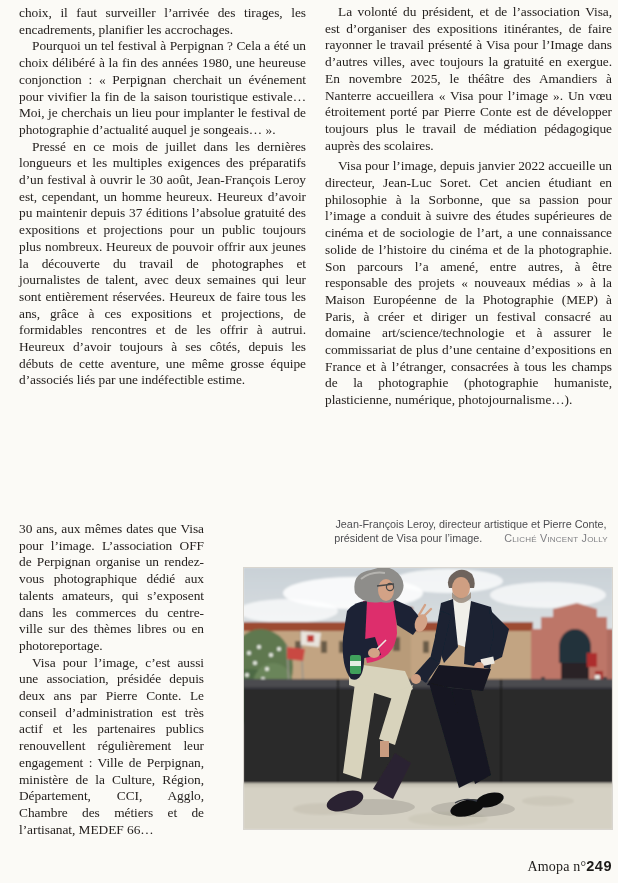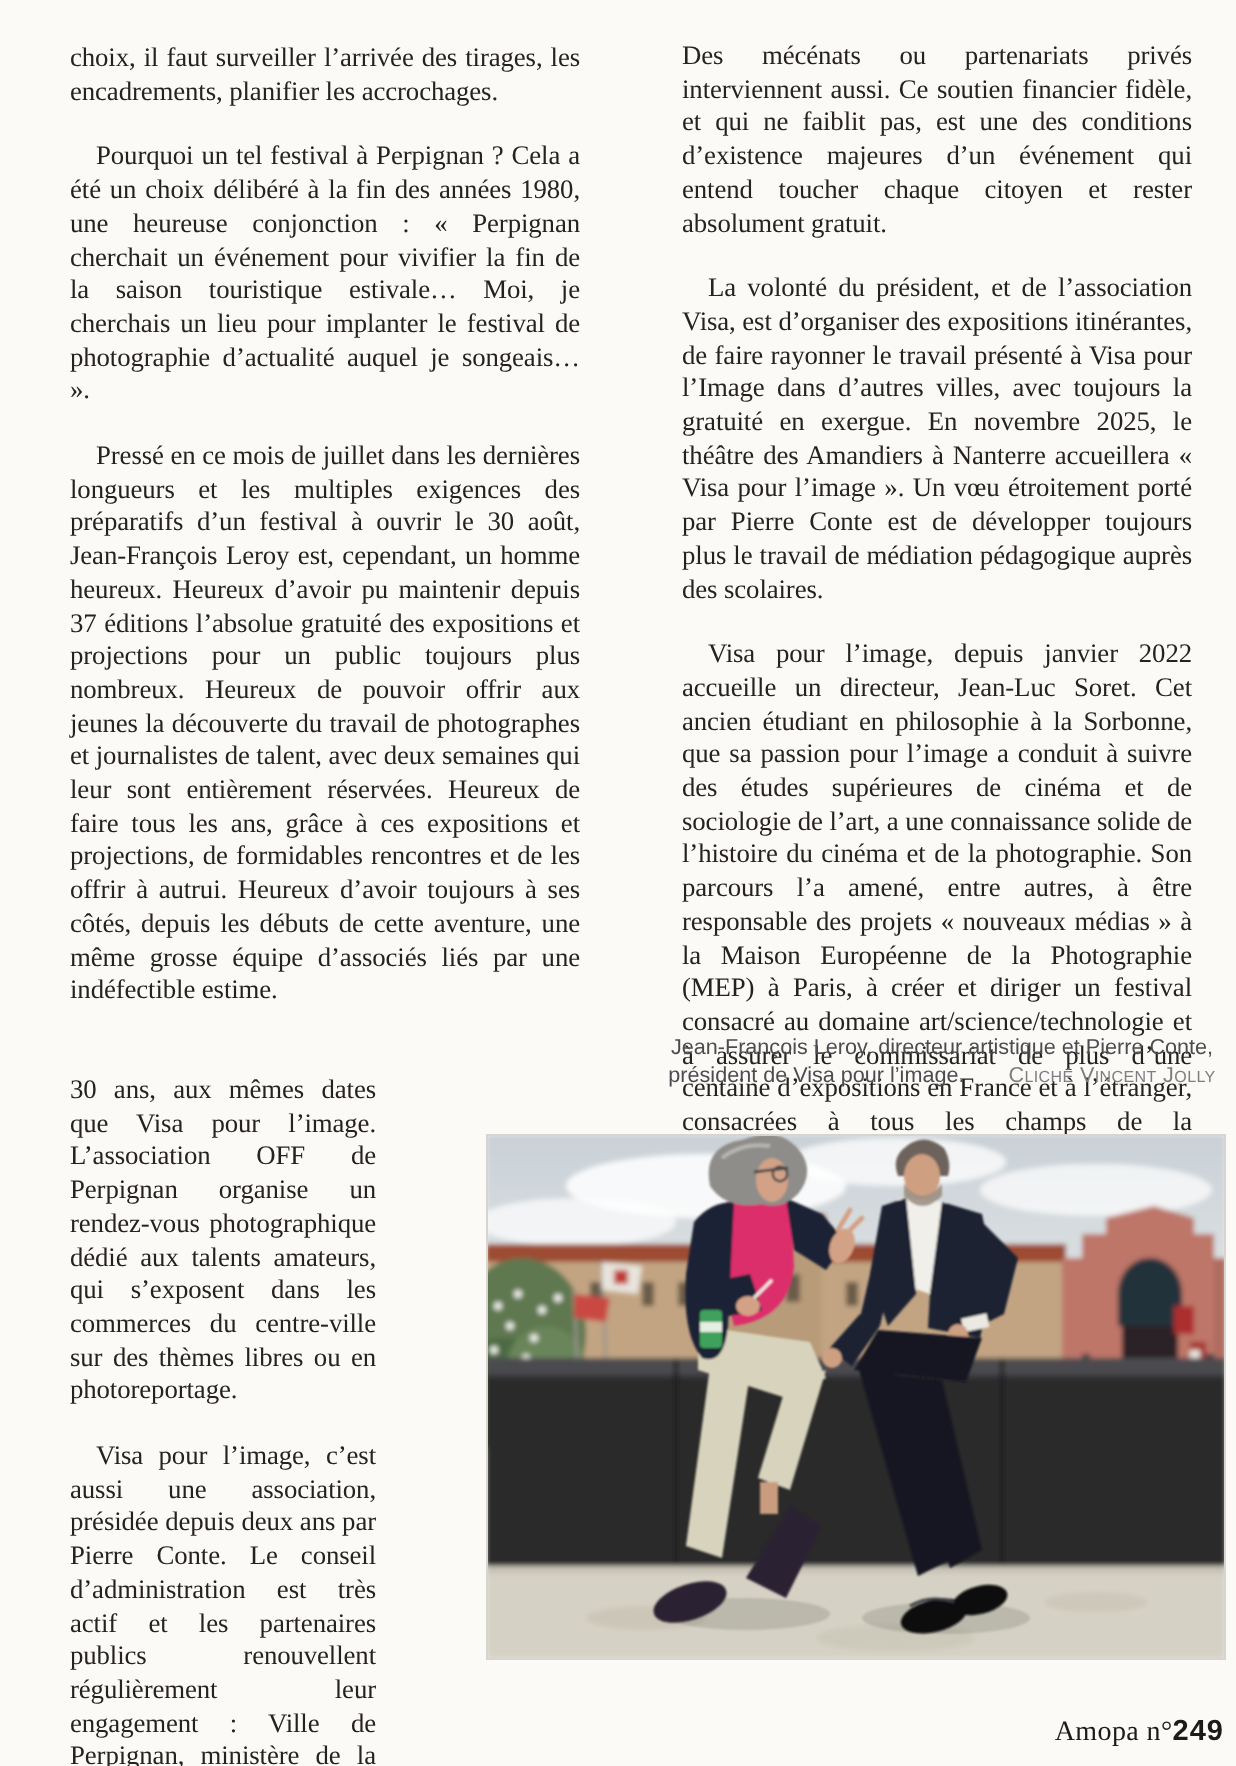--- a/index.html
+++ b/index.html
@@ -2,21 +2,21 @@
 <html lang="fr"><head>
 <meta charset="utf-8">
 <style>
   html,body{margin:0;padding:0;background:#ffffff;}
   .page{
     position:relative;width:618px;height:883px;overflow:hidden;
     background:#fbfaf6;color:#262220;
     font-family:"Liberation Serif", serif;
   }
   .col{position:absolute;font-size:13.4px;line-height:16.7px;text-align:justify;letter-spacing:-0.05px;}
-  .col p{margin:16px;text-indent:13px;}
+  .col p{margin:0;text-indent:13px;}
   .col p.cont{text-indent:0;}
   .col p.lastjust{text-align-last:justify;}
   .col-left-wide{left:19px;top:5px;width:287px;}
   .col-left-narrow{left:19px;top:521px;width:185px;}
   .col-right{left:325px;top:4px;width:287px;}
   .col-right p + p{margin-top:4px;}
   .caption{
     position:absolute;left:327px;top:518px;width:288px;
     font-family:"Liberation Sans", sans-serif;
     font-size:10.8px;line-height:13.5px;color:#4c4c50;text-align:center;
@@ -43,21 +43,20 @@
     <p>Pourquoi un tel festival à Perpignan ? Cela a été un choix délibéré à la fin des années 1980, une heureuse conjonction : « Perpignan cherchait un événement pour vivifier la fin de la saison touristique estivale… Moi, je cherchais un lieu pour implanter le festival de photographie d’actualité auquel je songeais… ».</p>
     <p>Pressé en ce mois de juillet dans les dernières longueurs et les multiples exigences des préparatifs d’un festival à ouvrir le 30 août, Jean-François Leroy est, cependant, un homme heureux. Heureux d’avoir pu maintenir depuis 37 éditions l’absolue gratuité des expositions et projections pour un public toujours plus nombreux. Heureux de pouvoir offrir aux jeunes la découverte du travail de photographes et journalistes de talent, avec deux semaines qui leur sont entièrement réservées. Heureux de faire tous les ans, grâce à ces expositions et projections, de formidables rencontres et de les offrir à autrui. Heureux d’avoir toujours à ses côtés, depuis les débuts de cette aventure, une même grosse équipe d’associés liés par une indéfectible estime.</p>
   </div>
 
   <div class="col col-left-narrow">
     <p class="cont">30 ans, aux mêmes dates que Visa pour l’image. L’association OFF de Perpignan organise un rendez-vous photographique dédié aux talents amateurs, qui s’exposent dans les commerces du centre-ville sur des thèmes libres ou en photoreportage.</p>
     <p>Visa pour l’image, c’est aussi une association, présidée depuis deux ans par Pierre Conte. Le conseil d’administration est très actif et les partenaires publics renouvellent régulièrement leur engagement : Ville de Perpignan, ministère de la Culture, Région, Département, CCI, Agglo, Chambre des métiers et de l’artisanat, MEDEF 66…</p>
   </div>
 
   <div class="col col-right">
-    <p class="cont">Des mécénats ou partenariats privés interviennent aussi. Ce soutien financier fidèle, et qui ne faiblit pas, est une des conditions d’existence majeures d’un événement qui entend toucher chaque citoyen et rester absolument gratuit.</p>
     <p>La volonté du président, et de l’association Visa, est d’organiser des expositions itinérantes, de faire rayonner le travail présenté à Visa pour l’Image dans d’autres villes, avec toujours la gratuité en exergue. En novembre 2025, le théâtre des Amandiers à Nanterre accueillera « Visa pour l’image ». Un vœu étroitement porté par Pierre Conte est de développer toujours plus le travail de médiation pédagogique auprès des scolaires.</p>
     <p>Visa pour l’image, depuis janvier 2022 accueille un directeur, Jean-Luc Soret. Cet ancien étudiant en philosophie à la Sorbonne, que sa passion pour l’image a conduit à suivre des études supérieures de cinéma et de sociologie de l’art, a une connaissance solide de l’histoire du cinéma et de la photographie. Son parcours l’a amené, entre autres, à être responsable des projets « nouveaux médias » à la Maison Européenne de la Photographie (MEP) à Paris, à créer et diriger un festival consacré au domaine art/science/technologie et à assurer le commissariat de plus d’une centaine d’expositions en France et à l’étranger, consacrées à tous les champs de la photographie (photographie humaniste, plasticienne, numérique, photojournalisme…).</p>
   </div>
 
   <div class="caption">
     <span>Jean-François Leroy, directeur artistique et Pierre Conte, président de Visa pour l’image.</span>
     <span class="credit">Cliché Vincent Jolly</span>
   </div>
 
   <div class="photo">

